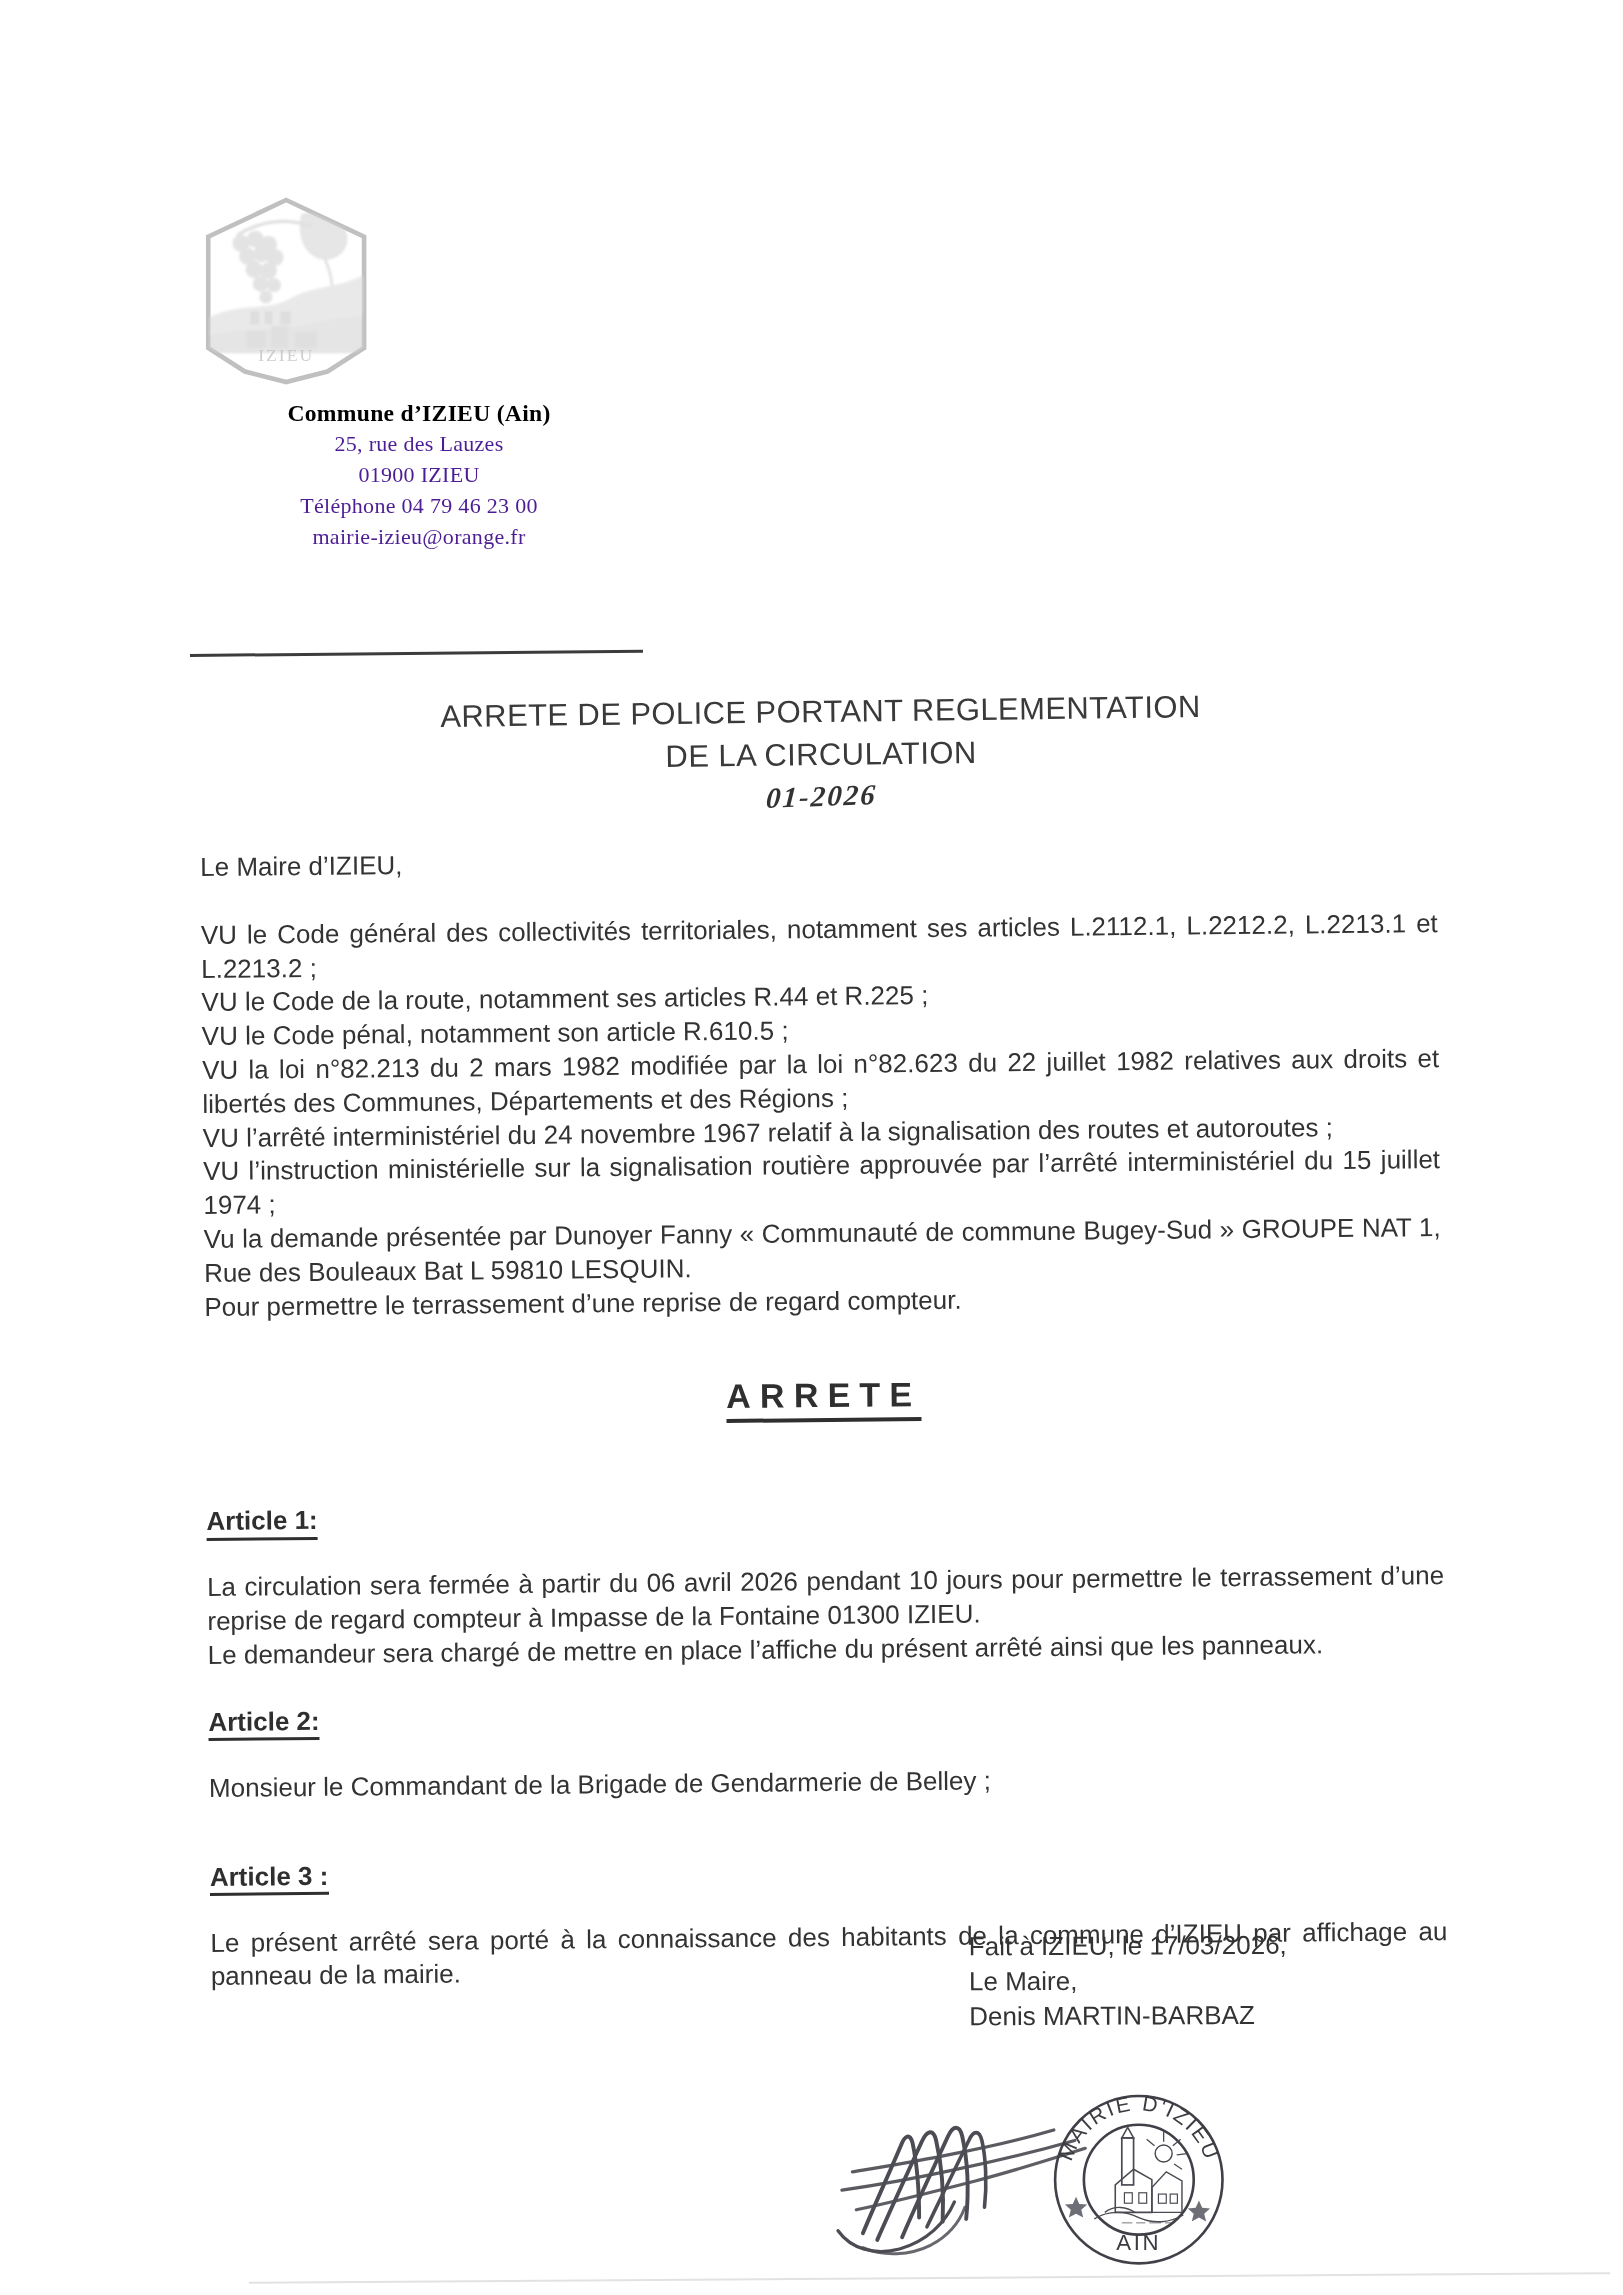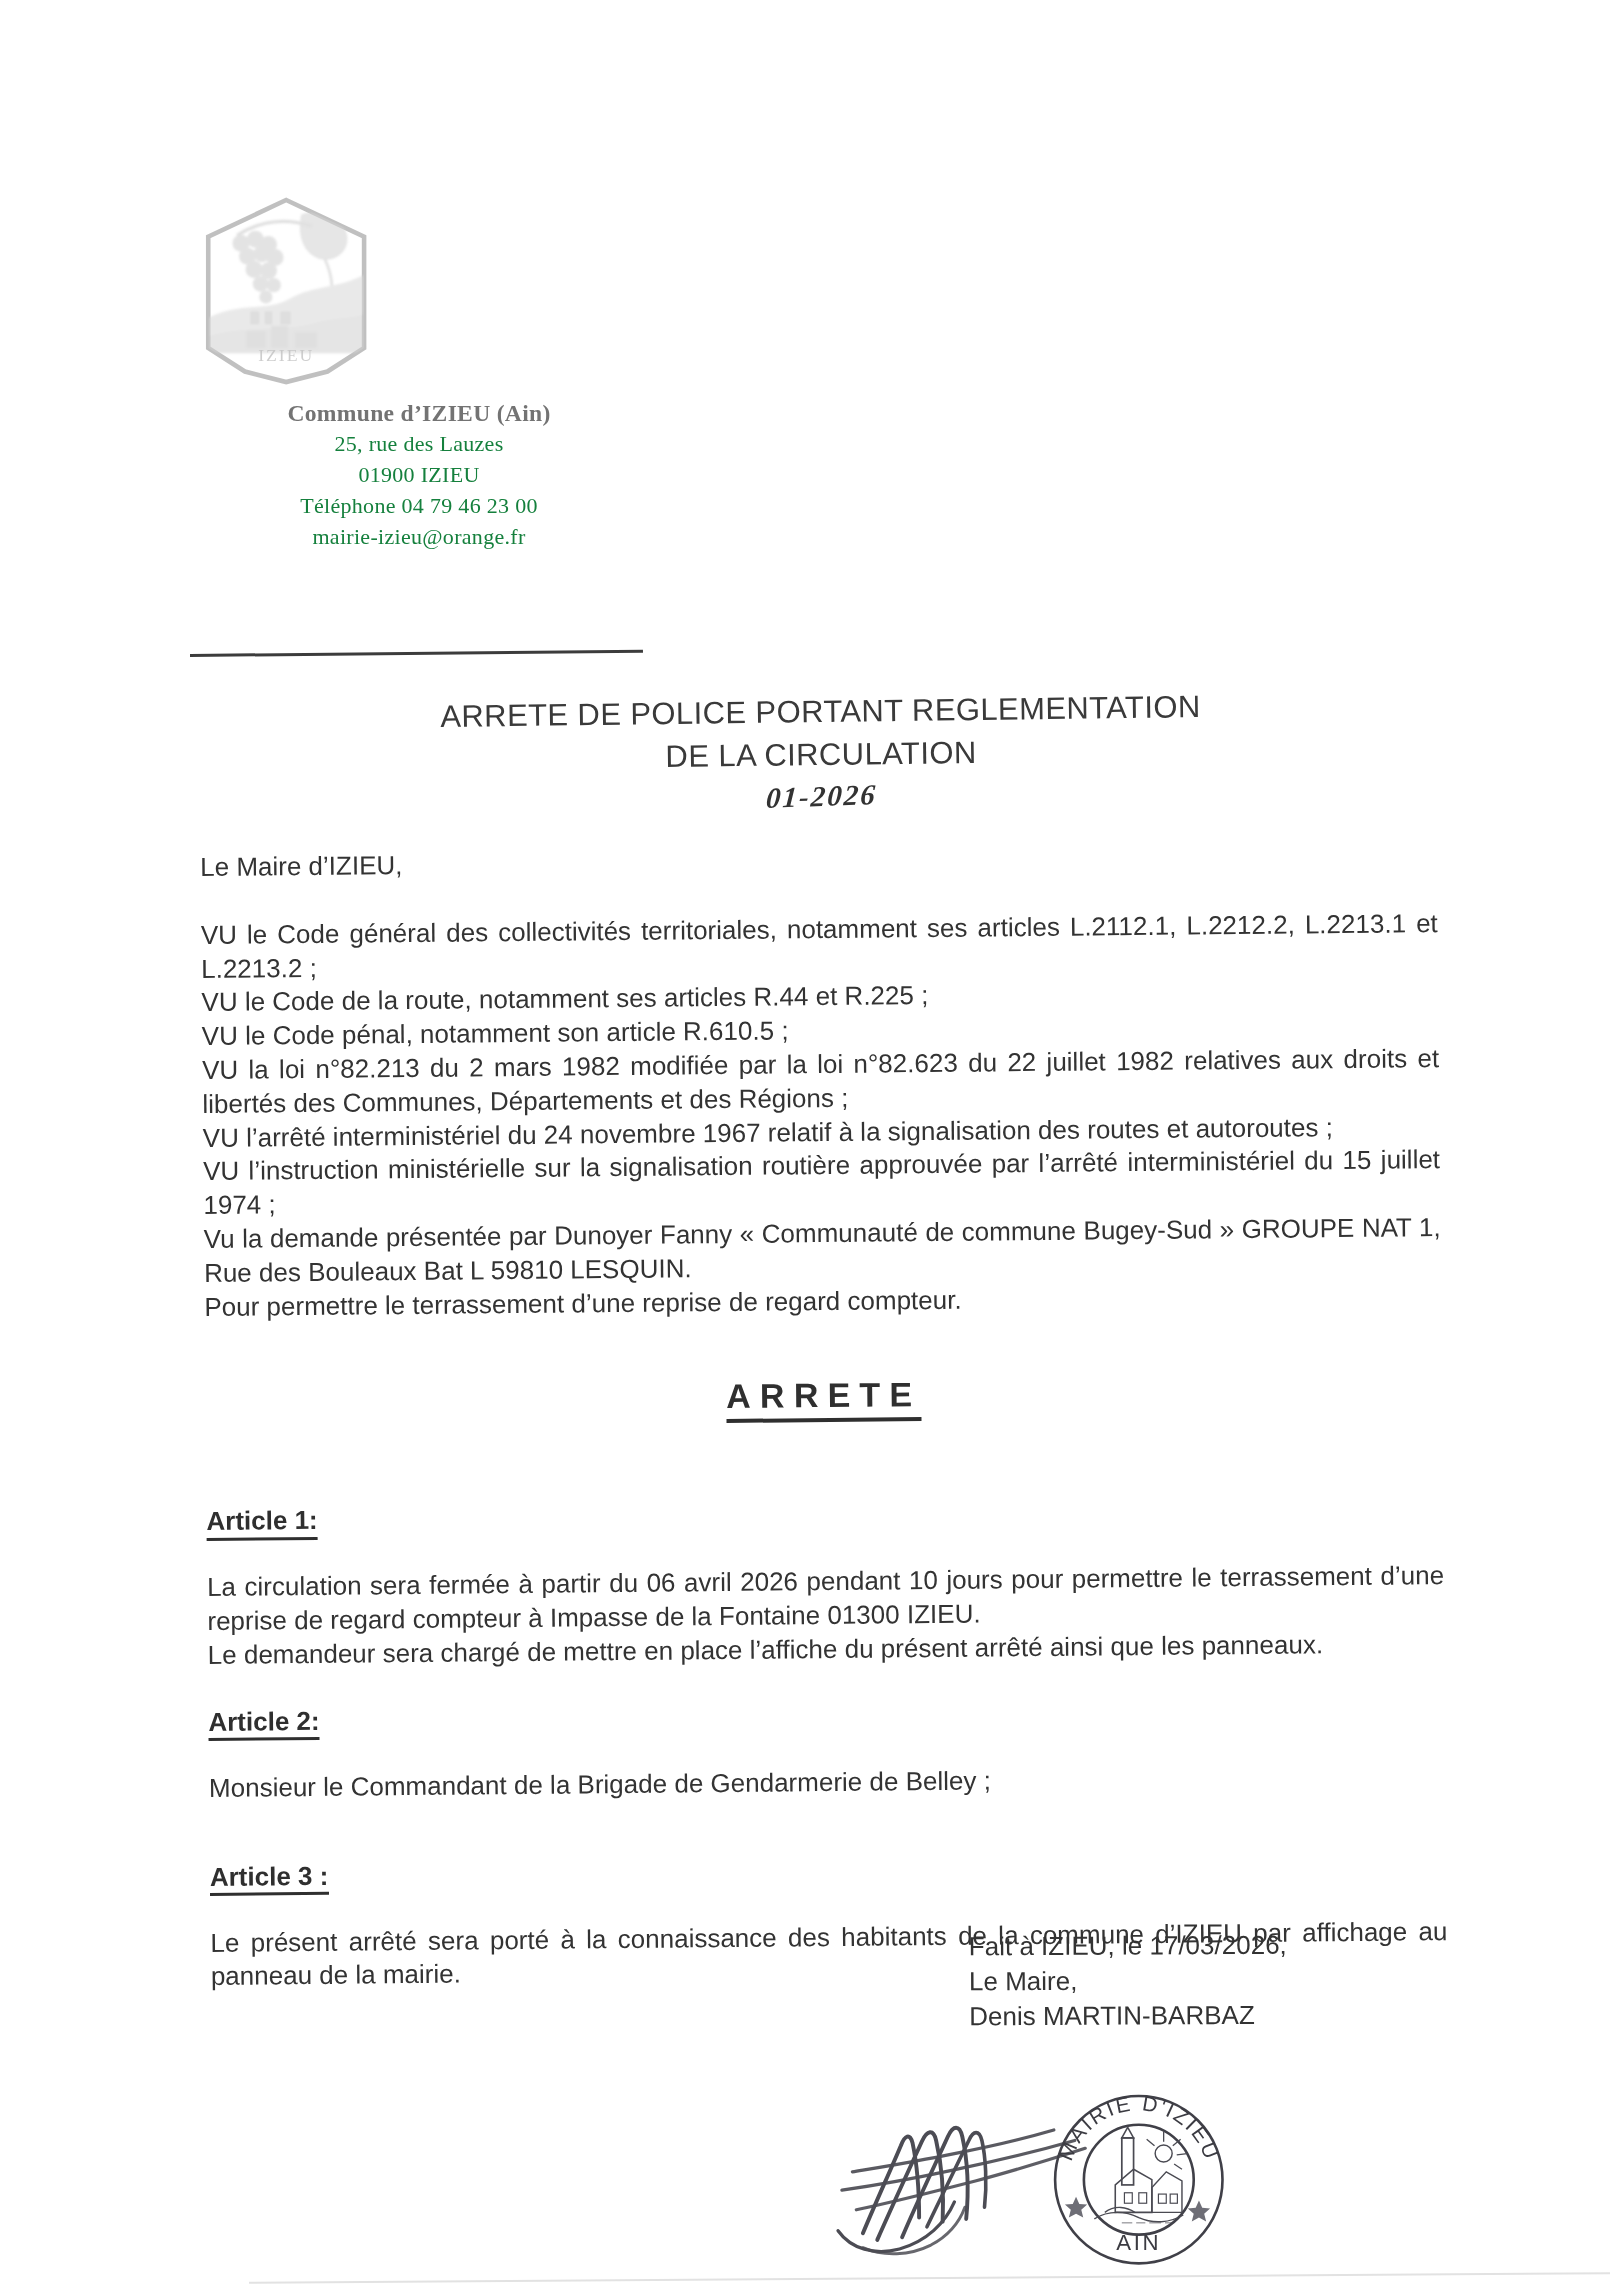--- a/index.html
+++ b/index.html
@@ -41,26 +41,26 @@
   }
   .lh-line {
     display: block;
     letter-spacing: 0.3px;
     filter: blur(0.2px);
   }
   .lh-name {
     font-size: 23.6px;
     font-weight: bold;
     line-height: 1.34;
-    color: #737373;
+    color: #000000;
   }
   .lh-addr {
     font-size: 22px;
     line-height: 1.40;
-    color: #15803d;
+    color: #4c1d95;
   }
   #lh-rule {
     position: absolute;
     left: -13px;
     top: 458px;
     width: 453px;
     height: 3.3px;
     background: #3c3c3c;
     transform: rotate(-0.55deg);
     transform-origin: left center;

